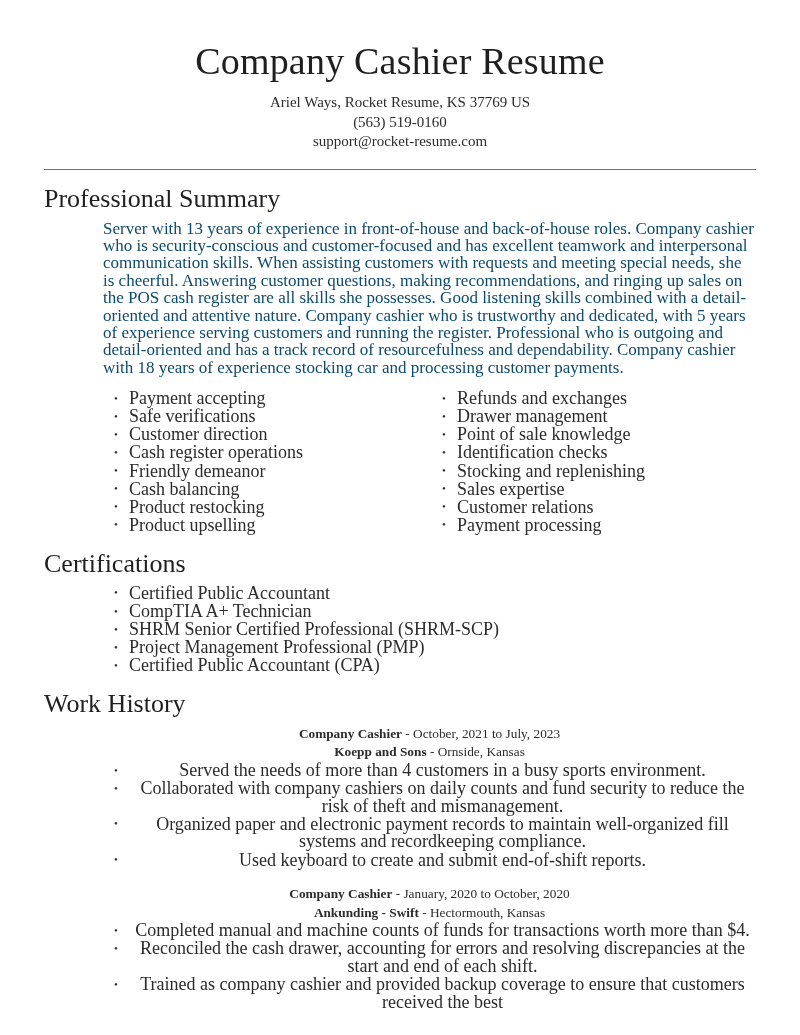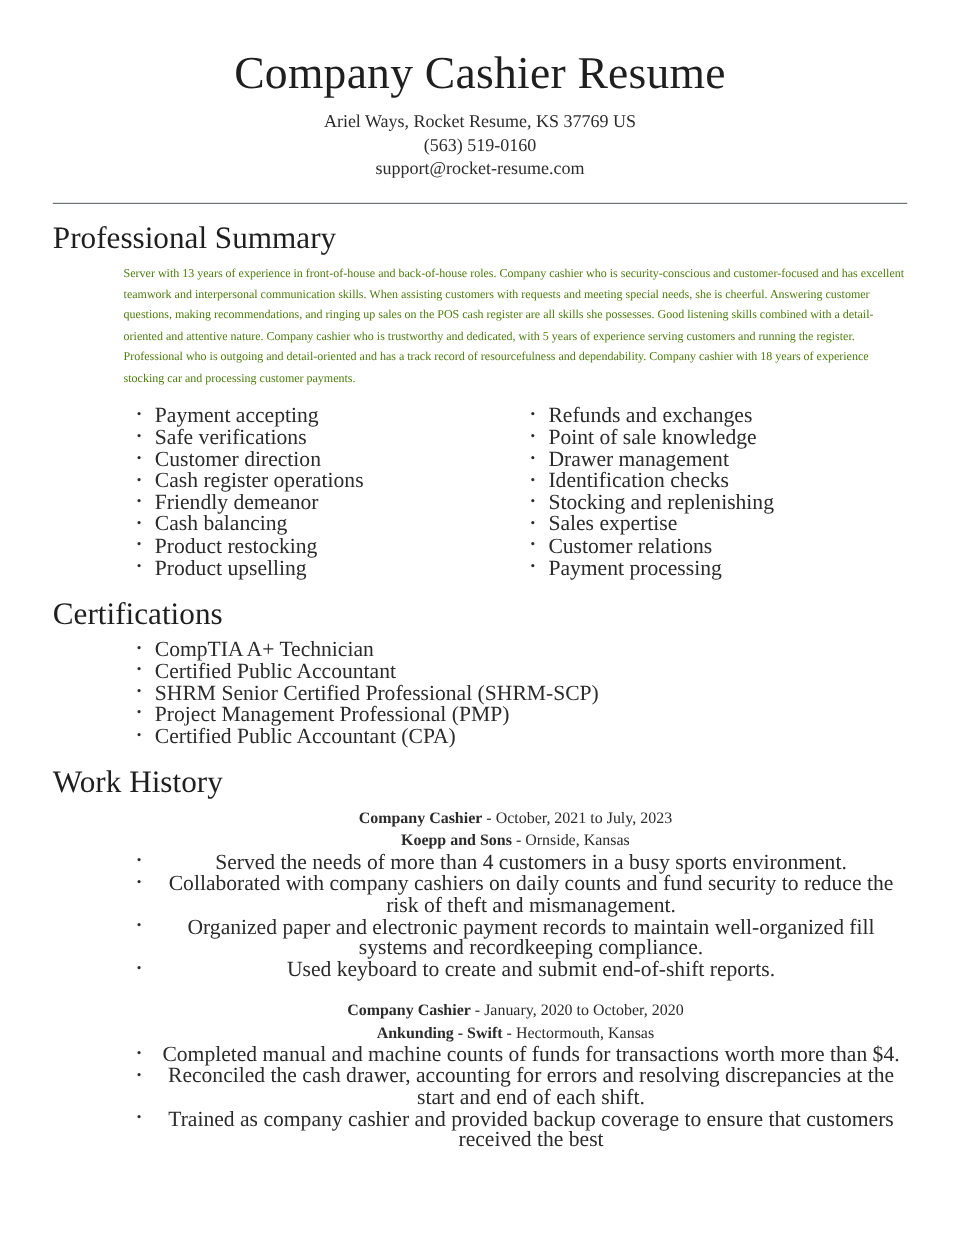--- a/index.html
+++ b/index.html
@@ -61,24 +61,24 @@
     font-size: 26px;
     font-weight: 400;
     line-height: 30px;
     color: #1f1f1f;
   }
   .section-body {
     padding-left: 59px;
   }
   .summary-text {
     margin: 0;
-    font-size: 10px;
+    font-size: 17px;
     line-height: 17.4px;
     text-align: left;
-    color: #4d7c0f;
+    color: #0c4a6e;
   }
 
   
   ul.bullets {
     margin: 0;
     padding: 0;
     list-style: none;
   }
   ul.bullets > li {
     position: relative;
@@ -151,37 +151,37 @@
         <li>Safe verifications</li>
         <li>Customer direction</li>
         <li>Cash register operations</li>
         <li>Friendly demeanor</li>
         <li>Cash balancing</li>
         <li>Product restocking</li>
         <li>Product upselling</li>
       </ul>
       <ul class="bullets skills-col right">
         <li>Refunds and exchanges</li>
+        <li>Drawer management</li>
         <li>Point of sale knowledge</li>
-        <li>Drawer management</li>
         <li>Identification checks</li>
         <li>Stocking and replenishing</li>
         <li>Sales expertise</li>
         <li>Customer relations</li>
         <li>Payment processing</li>
       </ul>
     </div>
   </section>
 
   <section class="section">
     <h2 class="section-title">Certifications</h2>
     <div class="certs-body">
       <ul class="bullets">
+        <li>Certified Public Accountant</li>
         <li>CompTIA A+ Technician</li>
-        <li>Certified Public Accountant</li>
         <li>SHRM Senior Certified Professional (SHRM-SCP)</li>
         <li>Project Management Professional (PMP)</li>
         <li>Certified Public Accountant (CPA)</li>
       </ul>
     </div>
   </section>
 
   <section class="section">
     <h2 class="section-title">Work History</h2>
     <div class="work-body">

